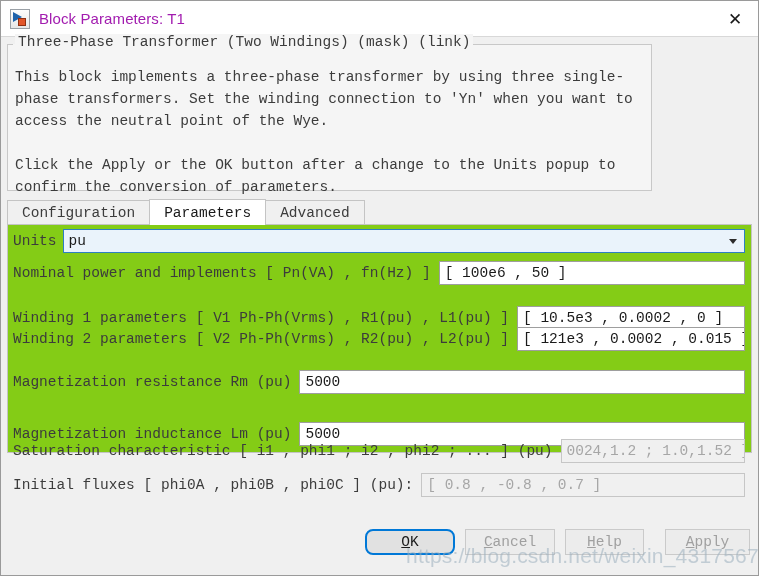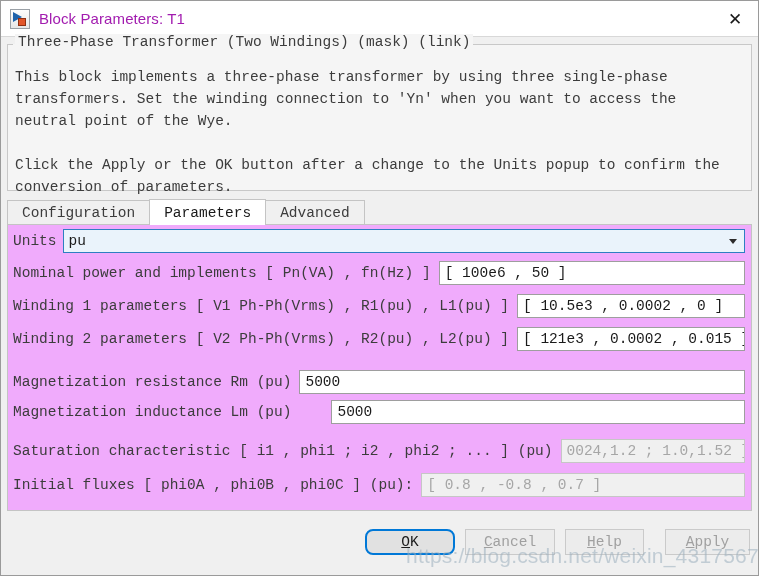--- a/index.html
+++ b/index.html
@@ -72,21 +72,21 @@
     justify-content: center;
     font-size: 17px;
     color: #1a1a1a;
     font-family: "DejaVu Sans", sans-serif;
   }
 
   
   #desc-group {
     position: absolute;
     left: 6px; top: 43px;
-    width: 745px;
+    width: 645px;
     height: 147px;
     border: 1px solid #c8c8c8;
     border-top: none;
     background: #f5f5f5;
     box-sizing: border-box;
   }
   #desc-group .gtop-left {
     position: absolute;
     left: -1px; top: 0;
     width: 6px;
@@ -152,22 +152,22 @@
     height: 26px;
     position: relative;
     z-index: 3;
   }
 
   
   #tabpanel {
     position: absolute;
     left: 6px; top: 223px;
     width: 745px;
-    height: 287px;
-    background: #f0abfc;
+    height: 229px;
+    background: #84cc16;
     border: 1px solid #c4c4c4;
     box-sizing: border-box;
   }
 
   .row {
     position: absolute;
     left: 0;
     height: 24px;
     display: flex;
     align-items: center;
@@ -318,36 +318,36 @@
         <span class="cval">pu</span>
         <span class="arrow-dn"></span>
       </div>
     </div>
 
     <div class="row" style="top:36px;">
       <span class="lbl">Nominal power and implements  [ Pn(VA) ,  fn(Hz) ]</span>
       <div class="tfield" style="margin-left:8px;">[ 100e6 ,  50 ]</div>
     </div>
 
-    <div class="row" style="top:69px;">
+    <div class="row" style="top:81px;">
       <span class="lbl">Winding 1 parameters [ V1 Ph-Ph(Vrms) ,  R1(pu) ,  L1(pu) ]</span>
       <div class="tfield" style="margin-left:8px;">[ 10.5e3 ,  0.0002 ,  0 ]</div>
     </div>
 
     <div class="row" style="top:102px;">
       <span class="lbl">Winding 2 parameters [ V2 Ph-Ph(Vrms) ,  R2(pu) ,  L2(pu) ]</span>
       <div class="tfield" style="margin-left:8px;">[ 121e3 ,  0.0002 ,  0.015 ]</div>
     </div>
 
     <div class="row" style="top:145px;">
       <span class="lbl">Magnetization resistance  Rm (pu)</span>
       <div class="tfield" style="margin-left:8px;">5000</div>
     </div>
 
-    <div class="row" style="top:175px;gap:32px;">
+    <div class="row" style="top:197px;">
       <span class="lbl">Magnetization inductance  Lm (pu)</span>
       <div class="tfield" style="margin-left:8px;">5000</div>
     </div>
 
     <div class="row" style="top:214px;">
       <span class="lbl">Saturation characteristic [ i1 ,  phi1 ;  i2 , phi2 ; ... ] (pu)</span>
       <div class="tfield disabled" style="margin-left:8px;">0024,1.2 ; 1.0,1.52 ]</div>
     </div>
 
     <div class="row" style="top:248px;">

